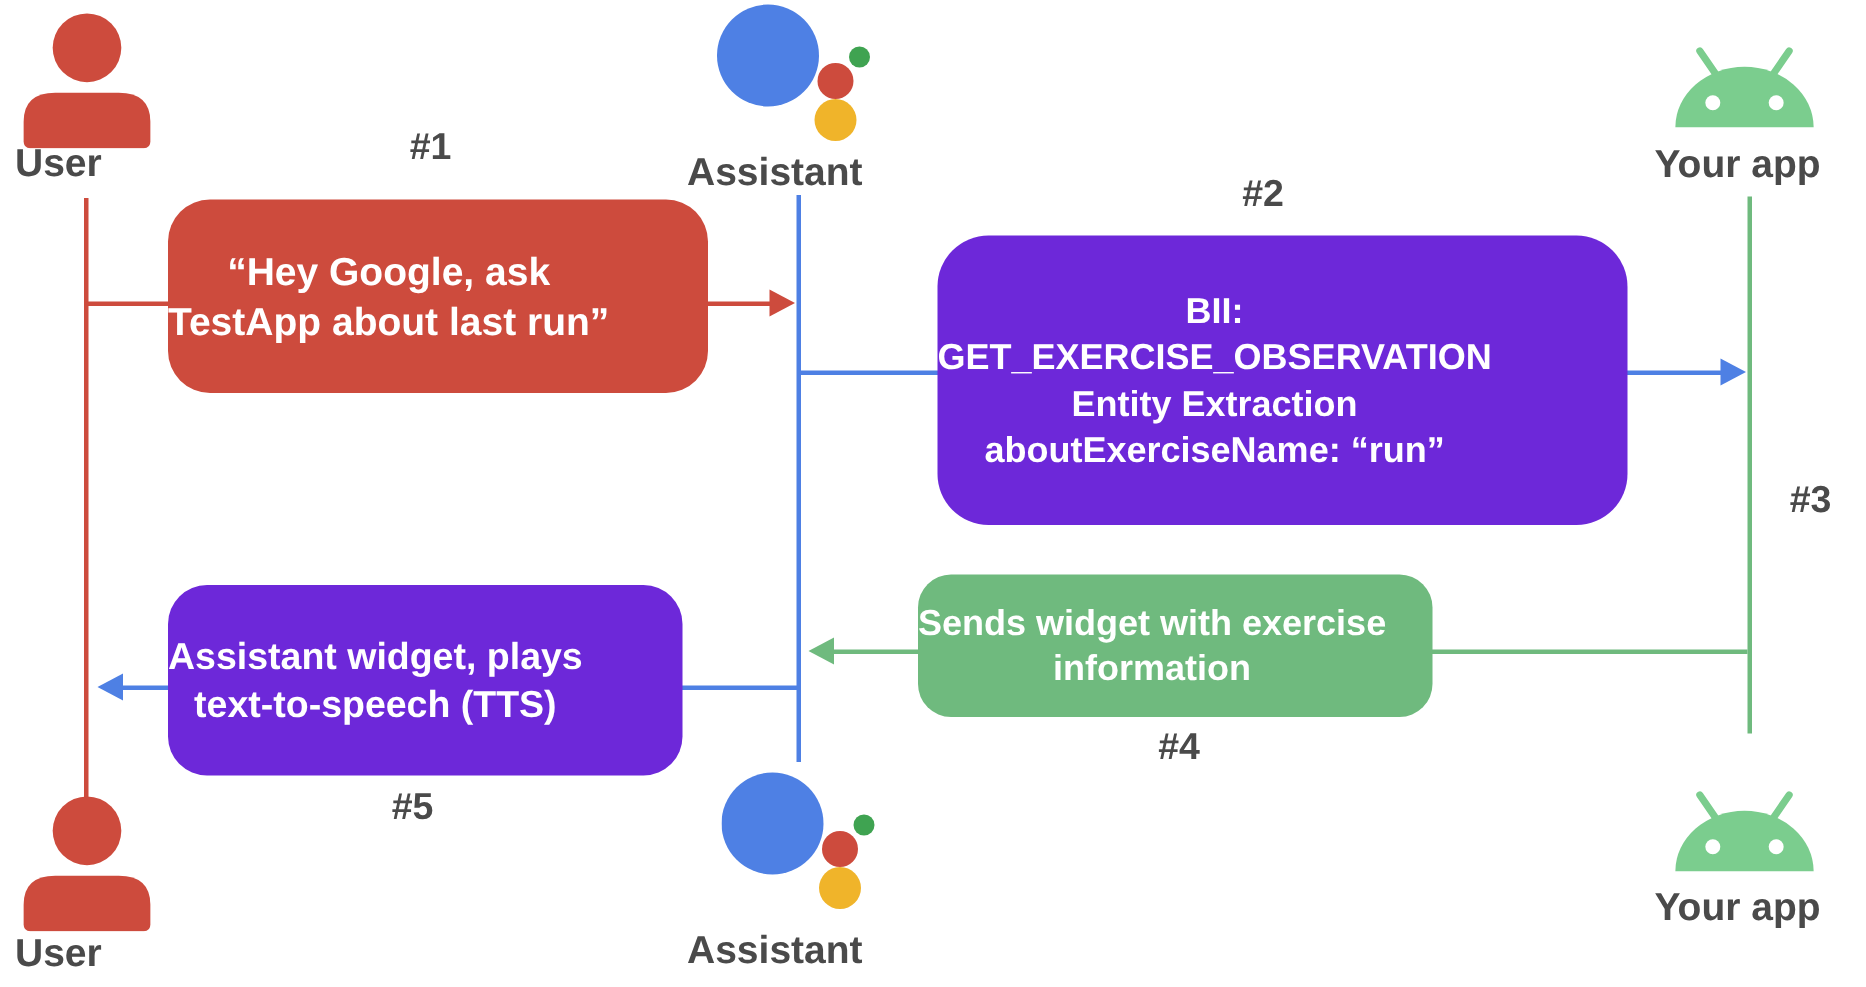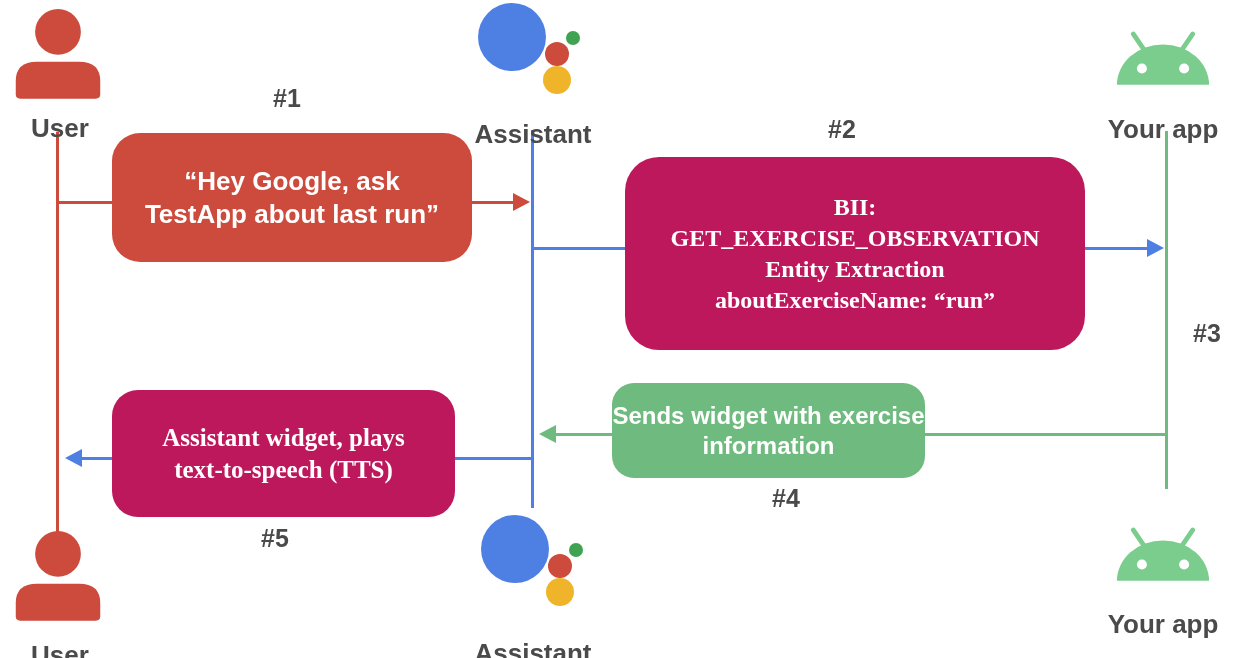--- a/index.html
+++ b/index.html
@@ -29,36 +29,36 @@
   .arrow { position: absolute; width: 0; height: 0; z-index: 1;
            border-top: 9px solid transparent; border-bottom: 9px solid transparent; }
   .ar-right-red   { border-left: 17px solid #cd4b3d; }
   .ar-right-blue  { border-left: 17px solid #4e80e4; }
   .ar-left-green  { border-right: 17px solid #6fba7e; }
   .ar-left-blue   { border-right: 17px solid #4e80e4; }
 
   
   .msg-box {
     position: absolute; z-index: 2;
-    display: flex; align-items: center; justify-content: center;
+    display: flex; align-items: center; justify-content: flex-start;
     text-align: center; color: #ffffff;
     white-space: pre-line;
   }
   .box-red   { background: #cd4b3d; }
-  .box-blue  { background: #be185d; font-family: Liberation Serif, serif; }
+  .box-blue  { background: #6d28d9; }
   .box-green { background: #6fba7e; }
 
   
   .step-label {
     position: absolute; z-index: 2;
     color: #4a4a4a; font-size: 25px; text-align: center;
   }
   .actor-label {
     position: absolute; z-index: 2;
-    color: #4a4a4a; font-size: 26px; text-align: center; margin-top: 20px;
+    color: #4a4a4a; font-size: 26px; text-align: left;
   }
   .icon { position: absolute; z-index: 2; }
 </style>
 </head>
 <body>
 
 <div class="stage">
 
   <div class="lifeline ll-red" style="left:56px;  top:132px; height:406px;"></div>
   <div class="lifeline ll-blue" style="left:531px; top:130px; height:378px;"></div>
@@ -81,21 +81,21 @@
 TestApp about last run”</span>
   </div>
 
   <div class="msg-box box-blue" style="left:625px; top:157px; width:460px; height:193px; border-radius:34px; font-size:24px; line-height:31px;">
     <span>BII:
 GET_EXERCISE_OBSERVATION
 Entity Extraction
 aboutExerciseName: “run”</span>
   </div>
 
-  <div class="msg-box box-green" style="left:612px; top:383px; width:313px; height:95px; border-radius:22px; font-size:24px; line-height:30px;">
+  <div class="msg-box box-green" style="left:612px; top:383px; width:343px; height:95px; border-radius:22px; font-size:24px; line-height:30px;">
     <span>Sends widget with exercise
 information</span>
   </div>
 
   <div class="msg-box box-blue" style="left:112px; top:390px; width:343px; height:127px; border-radius:26px; font-size:25px; line-height:32px;">
     <span>Assistant widget, plays
 text-to-speech (TTS)</span>
   </div>
 
   <div class="step-label" style="left:247px;  top:84px;  width:80px;">#1</div>

